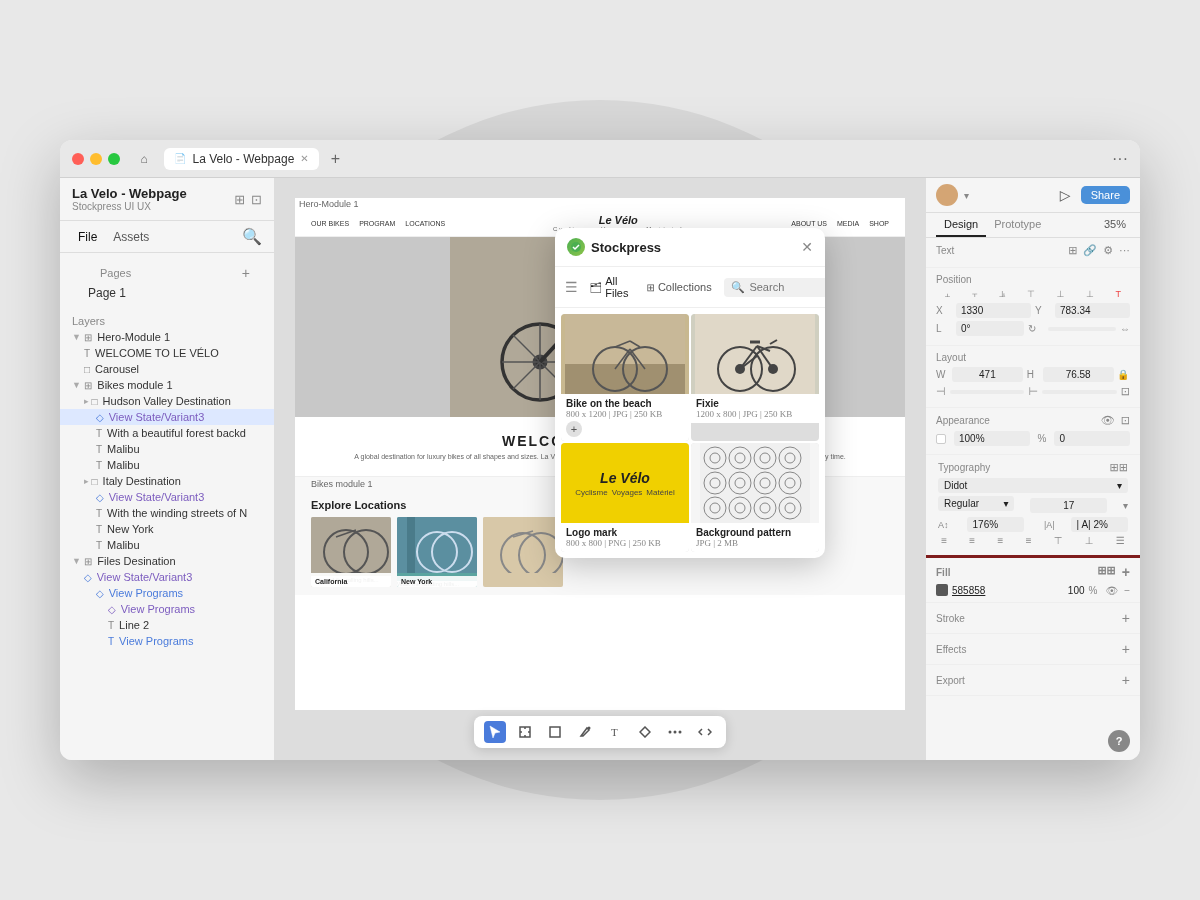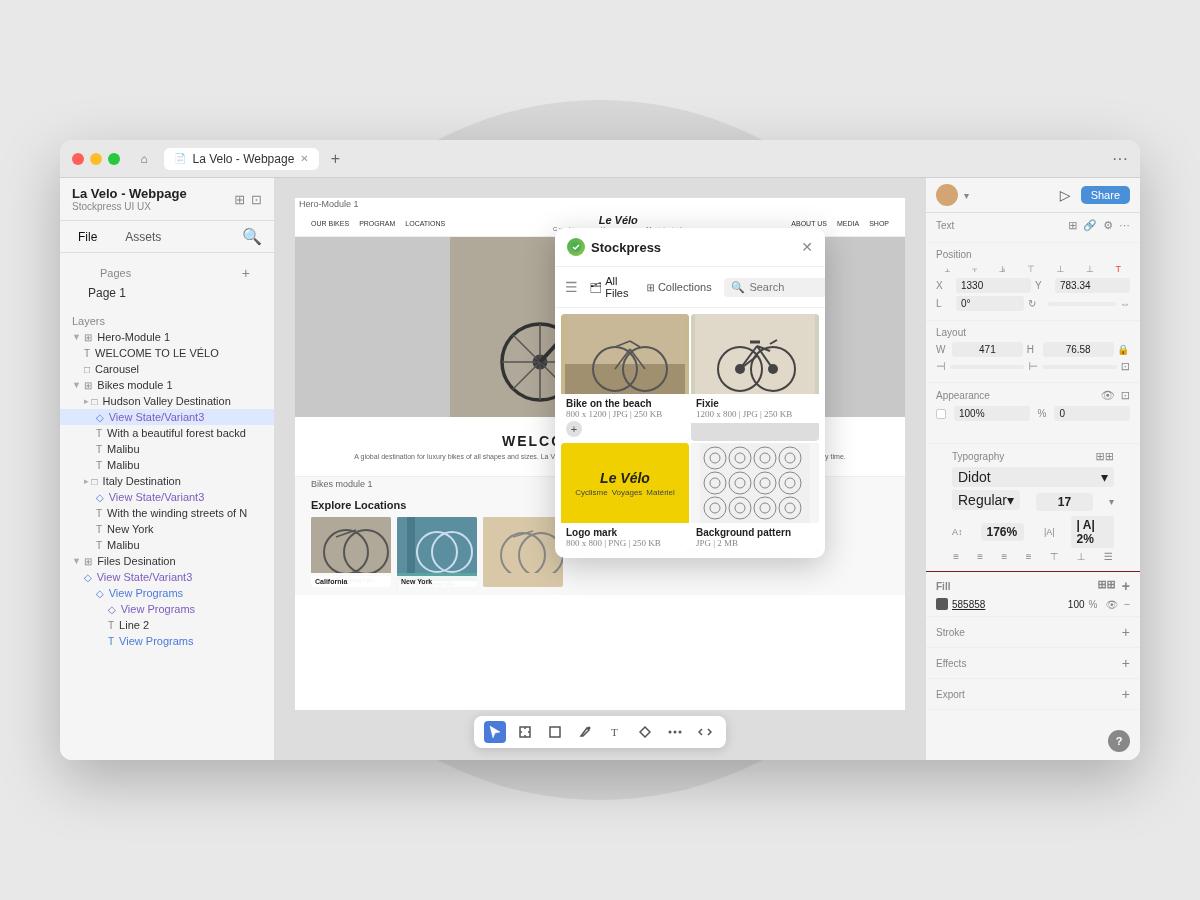--- a/index.html
+++ b/index.html
@@ -94,21 +94,21 @@
     .sidebar-top {
       padding: 8px 12px;
       border-bottom: 1px solid #ddd;
       display: flex;
       align-items: center;
       justify-content: space-between;
     }
     .project-name { font-size: 13px; font-weight: 600; color: #222; }
     .project-sub { font-size: 10px; color: #888; }
     .sidebar-toolbar {
-      display: flex; align-items: center; gap: 16px;
+      display: flex; align-items: center; gap: 4px;
       padding: 6px 12px;
       border-bottom: 1px solid #ddd;
     }
     .sidebar-tab {
       font-size: 12px;
       color: #555;
       padding: 2px 6px;
       cursor: pointer;
     }
     .sidebar-tab.active { color: #111; font-weight: 500; }
@@ -293,36 +293,36 @@
     .section-icon { font-size: 11px; color: #888; cursor: pointer; }
     .layout-row {
       display: flex; gap: 4px; margin-bottom: 3px; align-items: center;
     }
     .layout-val {
       font-size: 10px; background: #ebebeb; border-radius: 3px;
       padding: 2px 4px; color: #222; flex: 1; text-align: center;
     }
     .layout-label { font-size: 10px; color: #888; width: 12px; }
     .appearance-row {
-      display: flex; align-items: center; gap: 4px; margin-bottom: 16px;
-    }
-    .typography-section { padding: 6px 26px; border-bottom: 1px solid #7f1d1d; }
+      display: flex; align-items: center; gap: 4px; margin-bottom: 2px;
+    }
+    .typography-section { padding: 6px 12px; border-bottom: 3px solid #7f1d1d; }
     .typo-title {
       font-size: 10px; color: #888; font-weight: 500; margin-bottom: 4px;
       display: flex; align-items: center; justify-content: space-between;
     }
     .typo-row { display: flex; gap: 16px; margin-bottom: 3px; align-items: center; }
     .typo-val {
-      font-size: 12px; background: #ebebeb; border-radius: 3px;
-      padding: 2px 6px; color: #222; flex: 1; font-weight: bold;
+      font-size: 10px; background: #ebebeb; border-radius: 3px;
+      padding: 2px 6px; color: #222; flex: 1;
     }
     .typo-dropdown {
       display: flex; align-items: center; justify-content: space-between;
       background: #ebebeb; border-radius: 3px; padding: 2px 6px;
-      font-size: 14px; color: #222; margin-bottom: 3px;
+      font-size: 10px; color: #222; margin-bottom: 3px;
     }
     .fill-section { padding: 6px 10px; border-bottom: 1px solid #eee; }
     .fill-title {
       font-size: 10px; color: #888; font-weight: 700; margin-bottom: 4px;
       display: flex; align-items: center; justify-content: space-between;
     }
     .fill-row { display: flex; align-items: center; gap: 4px; }
     .fill-swatch { width: 12px; height: 12px; border-radius: 2px; background: #585858; }
     .fill-value { font-size: 10px; color: #222; flex: 1; text-decoration: underline; }
     .fill-opacity { font-size: 10px; color: #222; }
@@ -882,20 +882,25 @@
       <div class="right-top">
         <div class="right-top-left">
           <div class="avatar"></div>
           <span style="font-size:10px;color:#888">▾</span>
         </div>
         <div style="display:flex;align-items:center;gap:6px;">
           <span class="play-btn">▷</span>
           <button class="share-btn">Share</button>
         </div>
       </div>
+      <div class="right-tabs">
+        <div class="right-tab active">Design</div>
+        <div class="right-tab">Prototype</div>
+        <div class="zoom-label">35%</div>
+      </div>
 
       <div class="right-section">
         <div class="right-section-title">
           <span>Text</span>
           <div class="section-icons">
             <span class="section-icon">⊞</span>
             <span class="section-icon">🔗</span>
             <span class="section-icon">⚙</span>
             <span class="section-icon">···</span>
           </div>

